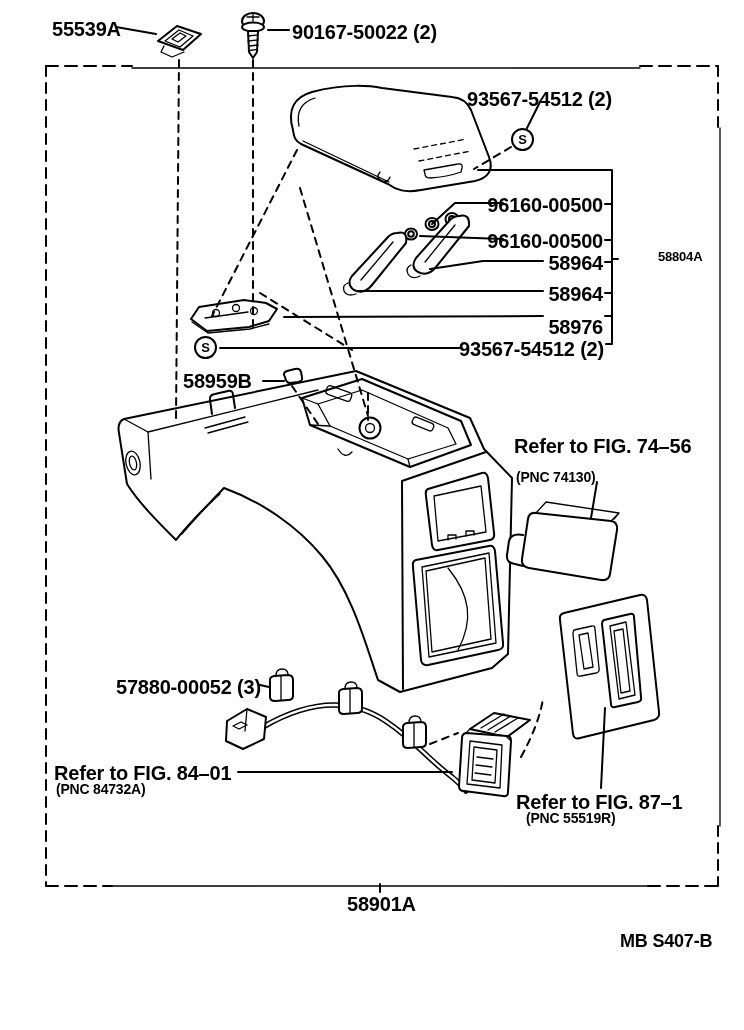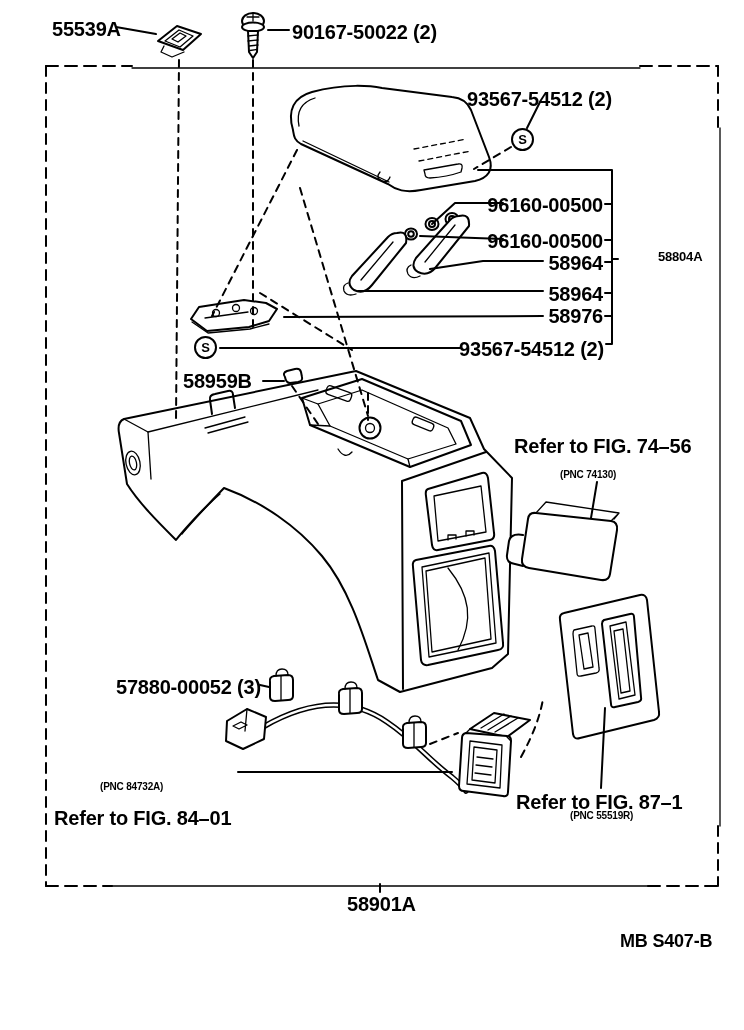--- a/index.html
+++ b/index.html
@@ -1,21 +1,21 @@
 <!DOCTYPE html>
 <html><head>
 <meta charset="utf-8">
 <style>
   html,body{margin:0;padding:0;background:#fff;}
   #stage{position:relative;width:744px;height:1030px;background:#fff;overflow:hidden;
          font-family:"Liberation Sans",sans-serif;color:#000;}
   #stage svg{position:absolute;left:0;top:0;}
   .lbl{position:absolute;font-weight:bold;font-size:20px;line-height:1;
        letter-spacing:-0.2px;white-space:nowrap;}
-  .lbl-sm{font-size:10px;letter-spacing:-0.2px;margin-left:44px;}
+  .lbl-sm{font-size:14px;letter-spacing:-0.2px;}
   .ralign{text-align:right;}
   .s-circle{position:absolute;width:19px;height:19px;border:2px solid #000;border-radius:50%;
             text-align:center;font-weight:bold;font-size:13px;line-height:19px;}
   .ln{stroke:#000;fill:none;stroke-width:2;stroke-linecap:round;stroke-linejoin:round;}
   .thin{stroke-width:1.3;}
   .wht{fill:#fff;}
   .dsh{stroke-dasharray:7 6;}
 </style>
 </head>
 <body>
@@ -193,28 +193,28 @@
   <div class="s-circle" style="left:194px;top:336px;">S</div>
 
   <div class="lbl" style="left:52px;top:19px;">55539A</div>
   <div class="lbl" style="left:292px;top:22px;">90167-50022 (2)</div>
   <div class="lbl" style="left:467px;top:89px;">93567-54512 (2)</div>
   <div class="lbl ralign" style="left:460px;top:195px;width:143px;">96160-00500</div>
   <div class="lbl ralign" style="left:460px;top:231px;width:143px;">96160-00500</div>
   <div class="lbl ralign" style="left:460px;top:253px;width:143px;">58964</div>
   <div class="lbl" style="left:658px;top:250px;font-size:13px;">58804A</div>
   <div class="lbl ralign" style="left:460px;top:284px;width:143px;">58964</div>
-  <div class="lbl ralign" style="left:460px;top:306px;width:143px;">58976</div>
+  <div class="lbl ralign" style="left:460px;top:317px;width:143px;">58976</div>
   <div class="lbl ralign" style="left:459px;top:339px;width:145px;">93567-54512 (2)</div>
   <div class="lbl" style="left:183px;top:371px;">58959B</div>
   <div class="lbl" style="left:116px;top:677px;">57880-00052 (3)</div>
   <div class="lbl" style="left:347px;top:894px;">58901A</div>
 
   <div class="lbl" style="left:514px;top:436px;">Refer to FIG. 74–56</div>
   <div class="lbl lbl-sm" style="left:516px;top:470px;">(PNC 74130)</div>
-  <div class="lbl" style="left:54px;top:763px;margin-top:45px;">Refer to FIG. 84–01</div>
+  <div class="lbl" style="left:54px;top:763px;">Refer to FIG. 84–01</div>
   <div class="lbl lbl-sm" style="left:56px;top:782px;">(PNC 84732A)</div>
   <div class="lbl" style="left:516px;top:792px;">Refer to FIG. 87–1</div>
   <div class="lbl lbl-sm" style="left:518px;top:811px;padding-left:8px;">(PNC 55519R)</div>
 
   <div class="lbl" style="left:620px;top:932px;font-size:18px;">MB S407-B</div>
 
 </div>
 
 </body></html>

